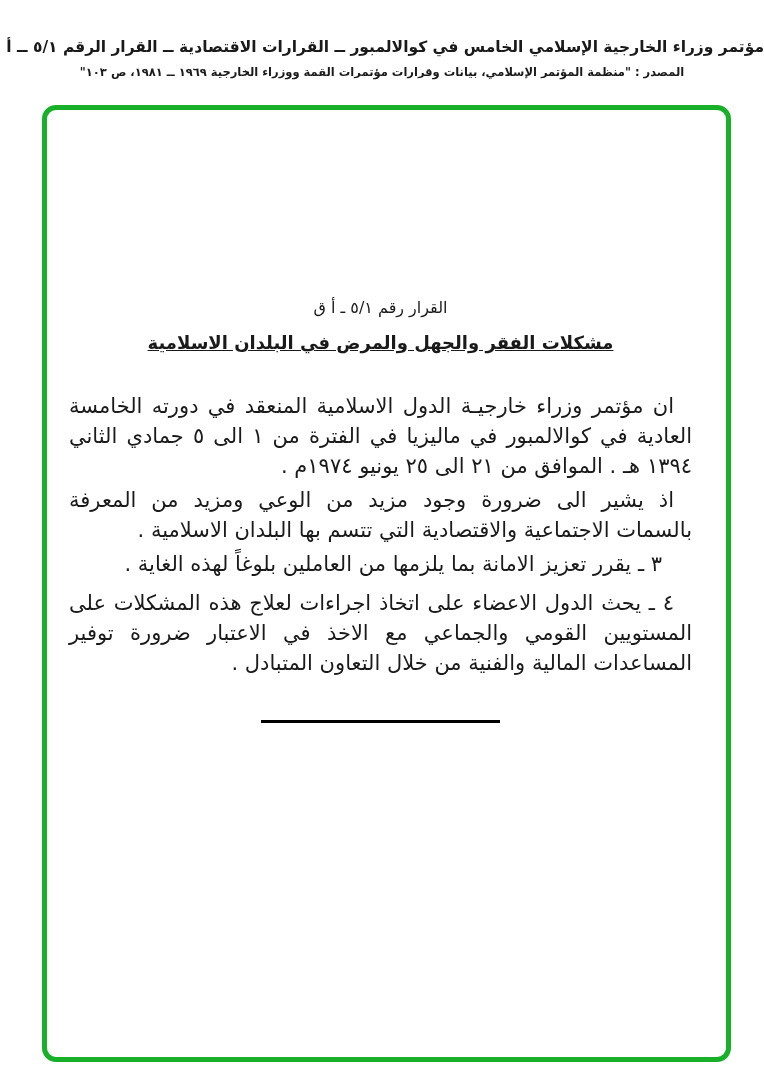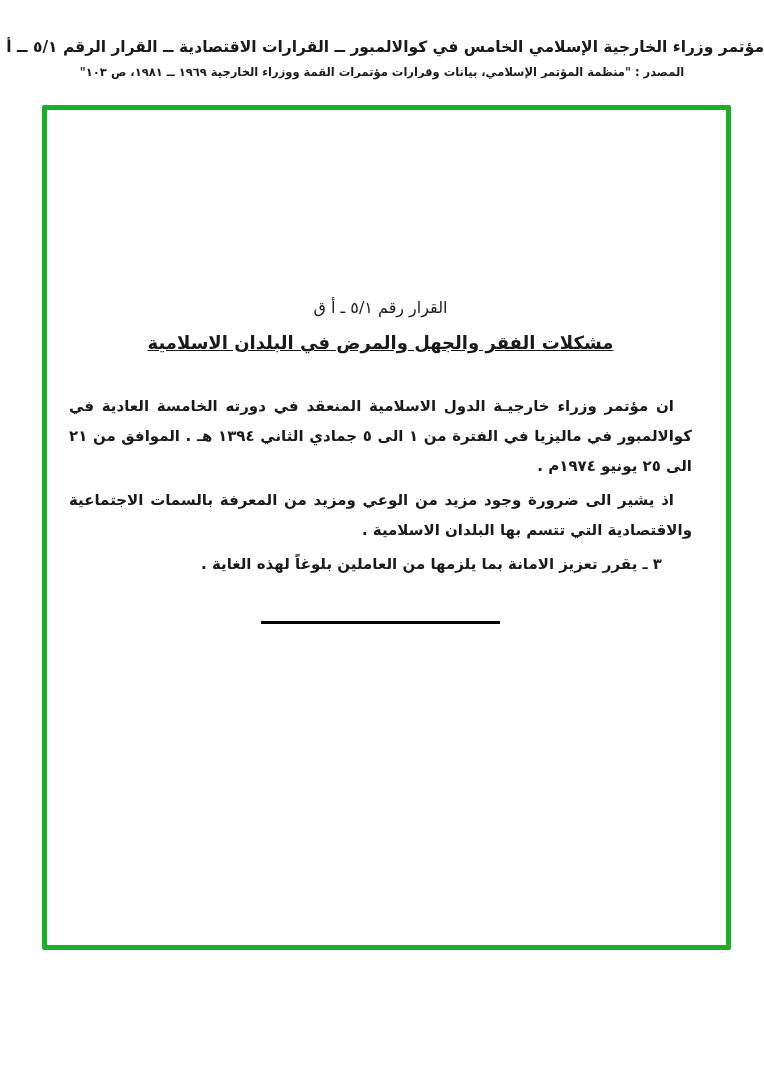--- a/index.html
+++ b/index.html
@@ -26,48 +26,47 @@
     margin-top: 9px;
     font-size: 11.5px;
     font-weight: bold;
     white-space: nowrap;
   }
 
   
   .green-box {
     position: absolute;
     left: 42px; top: 105px;
-    width: 689px; height: 845px;
+    width: 689px; height: 957px;
     border: 5px solid var(--accent, #17b028);
-    border-radius: 2px;
+    border-radius: 14px;
     background: #ffffff;
     padding: 188px 34px 0 22px;
     overflow: hidden;
   }
 
   .res-no {
     text-align: center;
     font-size: 16px;
     margin-bottom: 15px;
   }
   .doc-title {
     text-align: center;
     font-size: 18px;
     font-weight: bold;
     margin-bottom: 38px;
     text-decoration: underline;
   }
 
   .body-text p {
-    font-size: 15px;
+    font-size: 21px;
     line-height: 30px;
     text-align: justify;
     text-indent: 18px;
     margin-bottom: 4px;
-    font-weight: bold;
   }
   .body-text p.more-indent { text-indent: 30px; }
   .body-text p.gap-after { margin-bottom: 9px; }
 
   .divider {
     width: 239px;
     height: 3px;
     background: #000;
     margin: 42px auto 0 auto;
   }
@@ -86,18 +85,19 @@
 
     <div class="res-no">القرار رقم  ٥/١ ـ أ ق</div>
 
     <div class="doc-title">مشكلات الفقر والجهل والمرض في البلدان الاسلامية</div>
 
     <div class="body-text">
       <p>ان مؤتمر وزراء خارجيـة الدول الاسلامية المنعقد في دورته الخامسة العادية في كوالالمبور في ماليزيا في الفترة من ١ الى ٥ جمادي الثاني ١٣٩٤ هـ . الموافق من ٢١ الى ٢٥ يونيو ١٩٧٤م .</p>
       <p>اذ يشير الى ضرورة وجود مزيد من الوعي ومزيد من المعرفة بالسمات الاجتماعية والاقتصادية التي تتسم بها البلدان الاسلامية .</p>
 
       <p class="more-indent gap-after">٣ ـ يقرر تعزيز الامانة بما يلزمها من العاملين بلوغاً لهذه الغاية .</p>
+      <p>٤ ـ يحث الدول الاعضاء على اتخاذ اجراءات لعلاج هذه المشكلات على المستويين القومي والجماعي مع الاخذ في الاعتبار ضرورة توفير المساعدات المالية والفنية من خلال التعاون المتبادل .</p>
     </div>
 
     <div class="divider"></div>
 
   </div>
 </div>
 
 </body></html>

